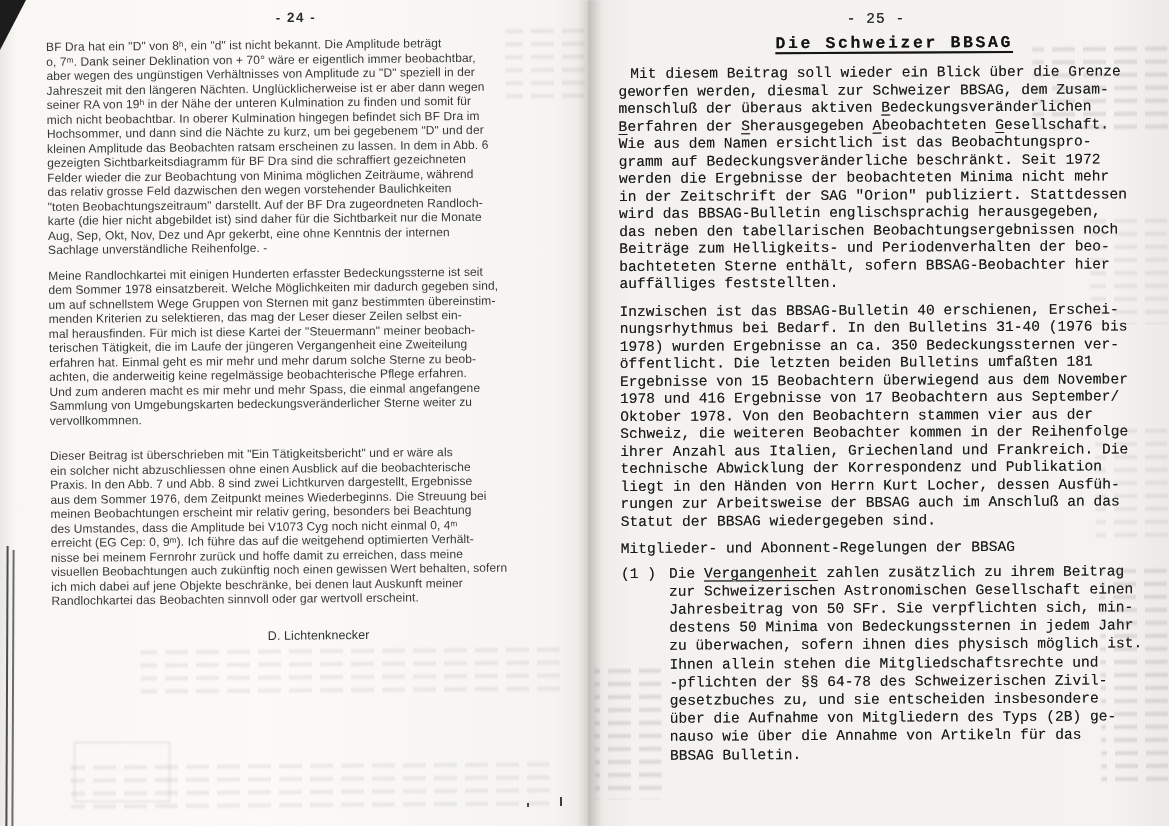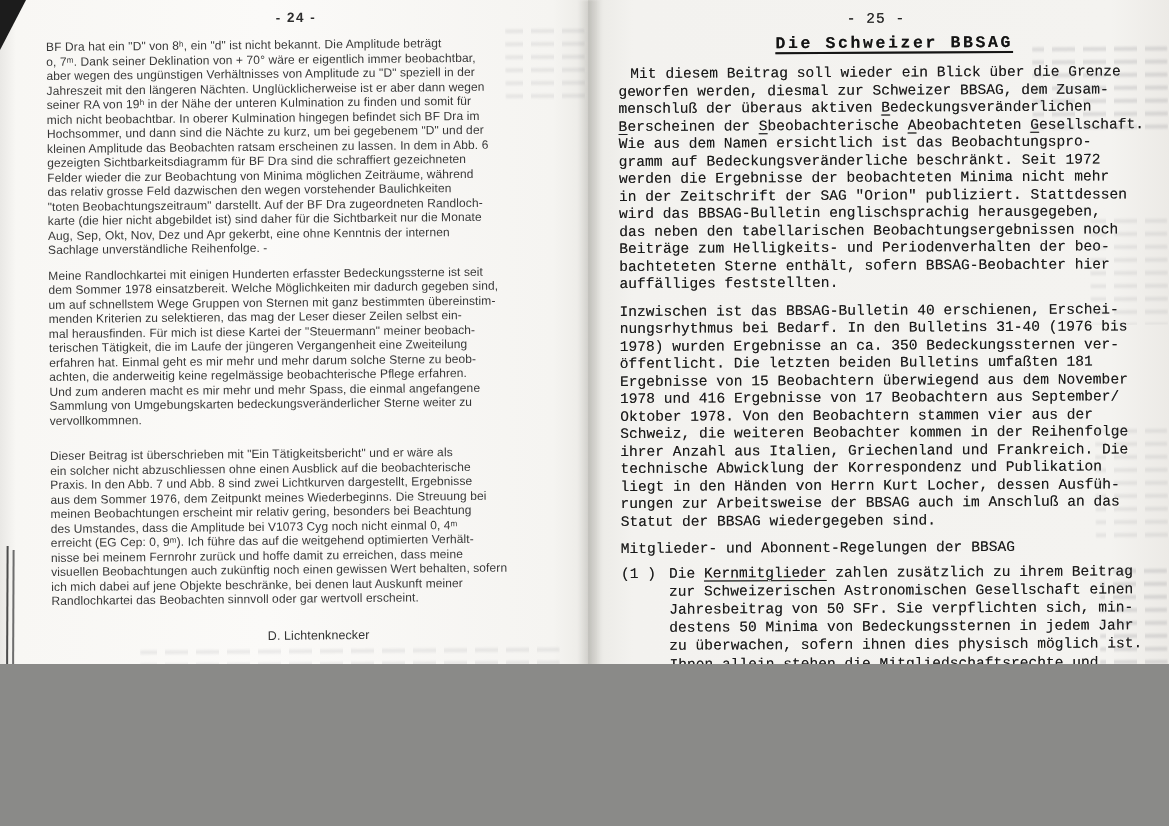--- a/index.html
+++ b/index.html
@@ -1,16 +1,16 @@
 <!DOCTYPE html>
 <html><head>
 <meta charset="utf-8">
 <style>
   html,body{margin:0;padding:0;background:#8a8a88;}
-  .scan{position:relative;width:1169px;height:664px;overflow:hidden;background:#f6f5f2;
+  .scan{position:relative;width:1169px;height:826px;overflow:hidden;background:#f6f5f2;
         font-family:"Liberation Sans",sans-serif;}
   
   .pg-bg{position:absolute;top:0;height:826px;}
   .pg-bg.left{left:0;width:588px;
     background:linear-gradient(90deg,#e9e8e5 0px,#f8f7f4 16px,#fbfaf8 45%,#f5f4f1 94%,#ebeae6 100%);}
   .pg-bg.right{left:588px;width:581px;
     background:linear-gradient(90deg,#d9d8d4 0px,#edecE8 16px,#f3f2ef 45px,#f4f3f0 90%,#eceae6 100%);}
   .gutter{position:absolute;left:578px;top:0;width:22px;height:826px;filter:blur(1.2px);
     background:linear-gradient(90deg,rgba(120,118,110,0) 0,rgba(110,108,100,.22) 50%,rgba(140,138,130,.04) 100%);}
   
@@ -104,21 +104,21 @@
 Randlochkartei das Beobachten sinnvoll oder gar wertvoll erscheint.</p>
     <div class="sig">D. Lichtenknecker</div>
   </section>
 
   <section class="pr-body">
     <div class="pr-num">- 25 -</div>
     <h1 class="pr-title">Die Schweizer BBSAG</h1>
     <p class="rp para1"><span>Mit diesem Beitrag soll wieder ein Blick über die Grenze
 geworfen werden, diesmal zur Schweizer BBSAG, dem Zusam-
 menschluß der überaus aktiven </span><span class="u">B</span><span>edeckungsveränderlichen
-</span><span class="u">B</span><span>erscheinen der </span><span class="u">S</span><span>beobachterische </span><span class="u">A</span><span>beobachteten </span><span class="u">G</span><span>esellschaft.
+</span><span class="u">B</span><span>erfahren der </span><span class="u">S</span><span>herausgegeben </span><span class="u">A</span><span>beobachteten </span><span class="u">G</span><span>esellschaft.
 Wie aus dem Namen ersichtlich ist das Beobachtungspro-
 gramm auf Bedeckungsveränderliche beschränkt. Seit 1972
 werden die Ergebnisse der beobachteten Minima nicht mehr
 in der Zeitschrift der SAG "Orion" publiziert. Stattdessen
 wird das BBSAG-Bulletin englischsprachig herausgegeben,
 das neben den tabellarischen Beobachtungsergebnissen noch
 Beiträge zum Helligkeits- und Periodenverhalten der beo-
 bachteteten Sterne enthält, sofern BBSAG-Beobachter hier
 auffälliges feststellten.</span></p>
     <p class="rp para2">Inzwischen ist das BBSAG-Bulletin 40 erschienen, Erschei-
@@ -130,21 +130,21 @@
 Oktober 1978. Von den Beobachtern stammen vier aus der
 Schweiz, die weiteren Beobachter kommen in der Reihenfolge
 ihrer Anzahl aus Italien, Griechenland und Frankreich. Die
 technische Abwicklung der Korrespondenz und Publikation
 liegt in den Händen von Herrn Kurt Locher, dessen Ausfüh-
 rungen zur Arbeitsweise der BBSAG auch im Anschluß an das
 Statut der BBSAG wiedergegeben sind.</p>
     <h2 class="subhead">Mitglieder- und Abonnent-Regelungen der BBSAG</h2>
     <div class="item">
       <span class="marker">(1 )</span>
-      <span class="itext"><span>Die </span><span class="u">Kernmitglieder</span><span> zahlen zusätzlich zu ihrem Beitrag
+      <span class="itext"><span>Die </span><span class="u">Vergangenheit</span><span> zahlen zusätzlich zu ihrem Beitrag
 zur Schweizerischen Astronomischen Gesellschaft einen
 Jahresbeitrag von 50 SFr. Sie verpflichten sich, min-
 destens 50 Minima von Bedeckungssternen in jedem Jahr
 zu überwachen, sofern ihnen dies physisch möglich ist.
 Ihnen allein stehen die Mitgliedschaftsrechte und
 -pflichten der §§ 64-78 des Schweizerischen Zivil-
 gesetzbuches zu, und sie entscheiden insbesondere
 über die Aufnahme von Mitgliedern des Typs (2B) ge-
 nauso wie über die Annahme von Artikeln für das
 BBSAG Bulletin.</span></span>

